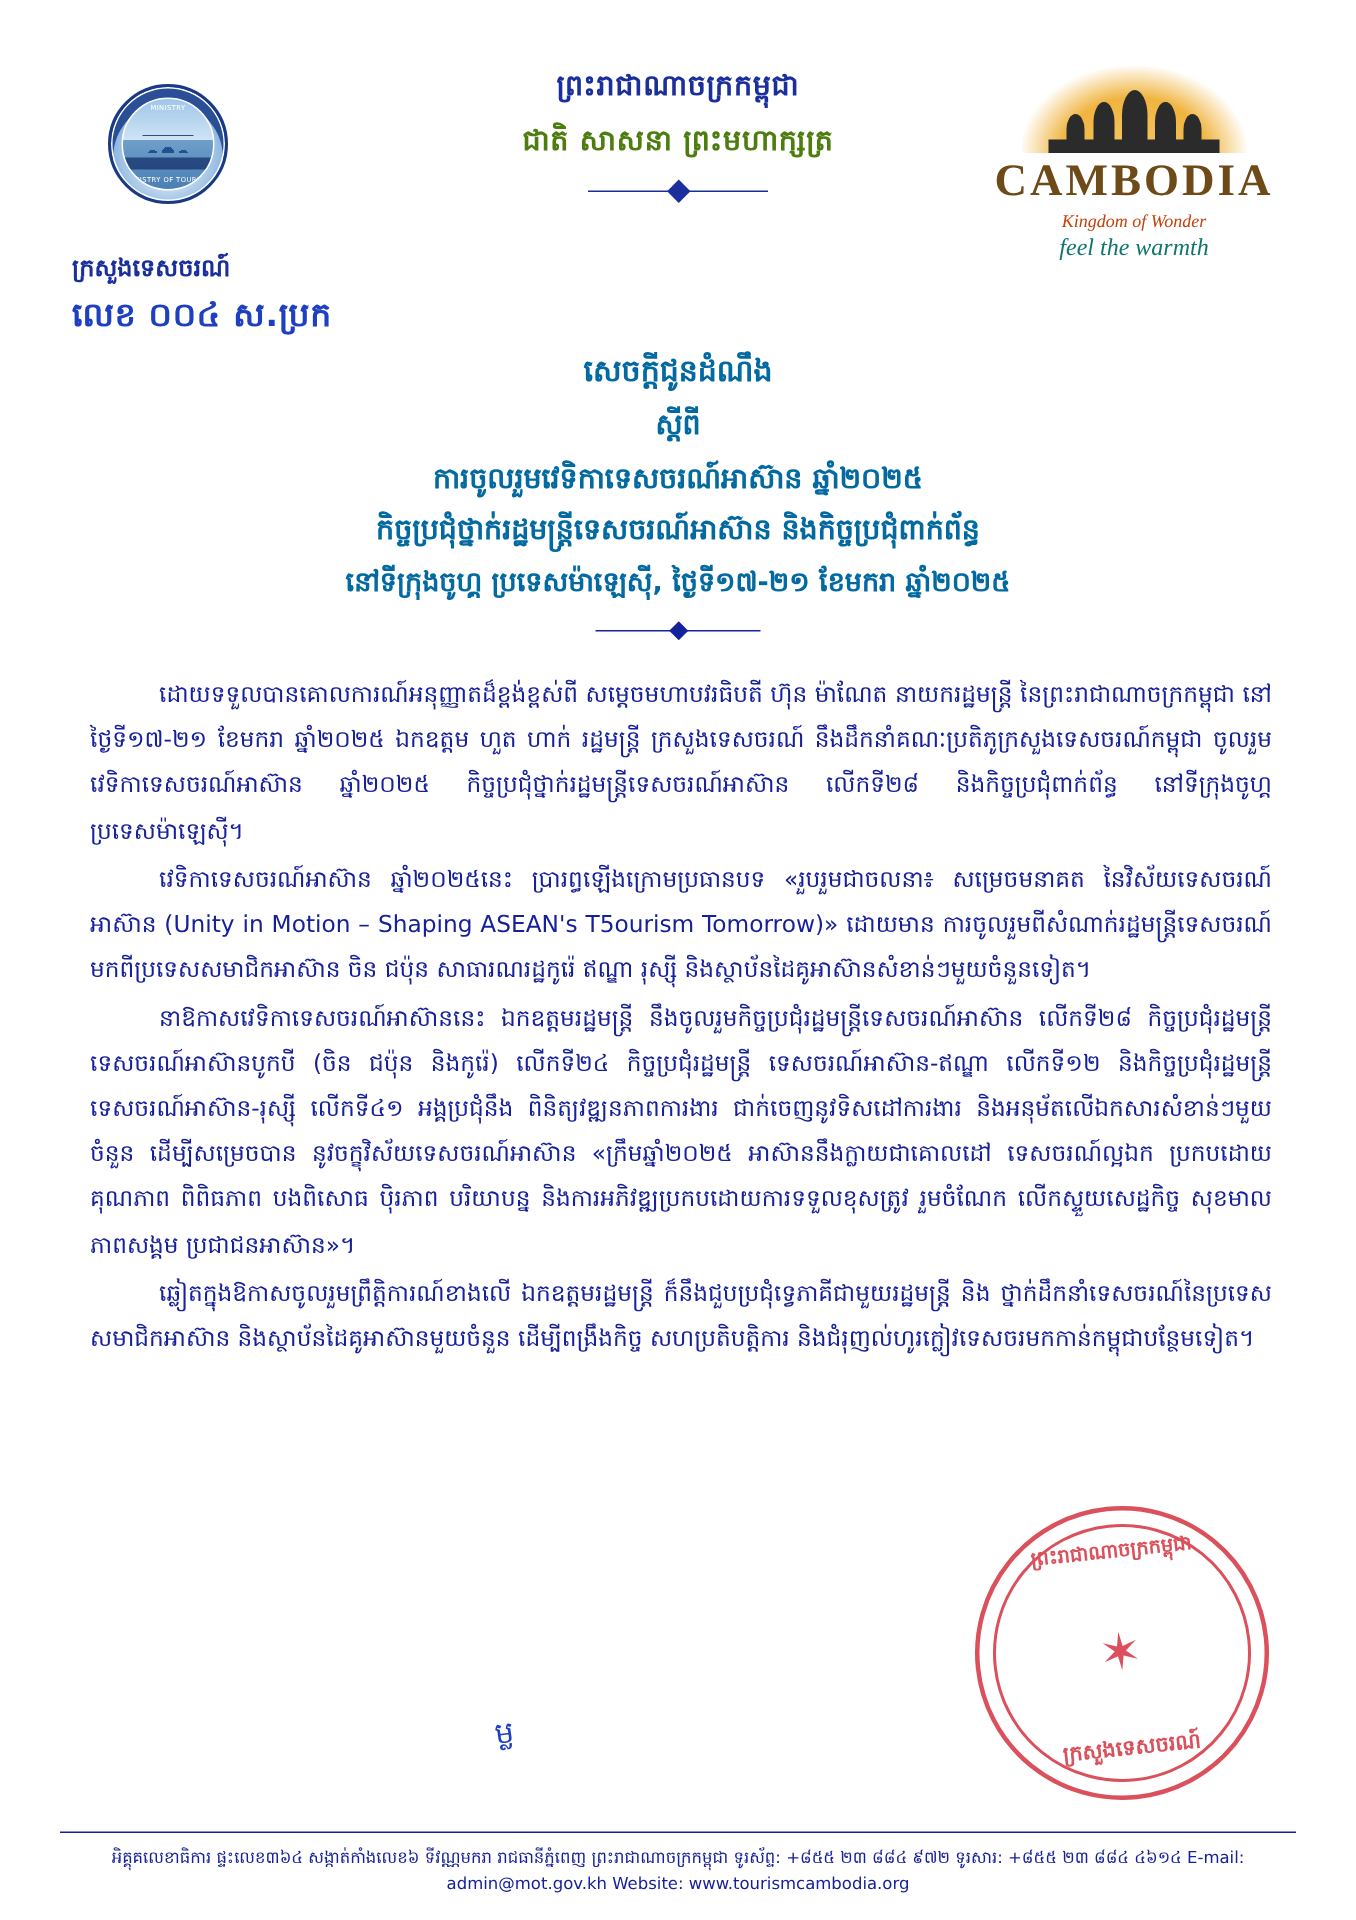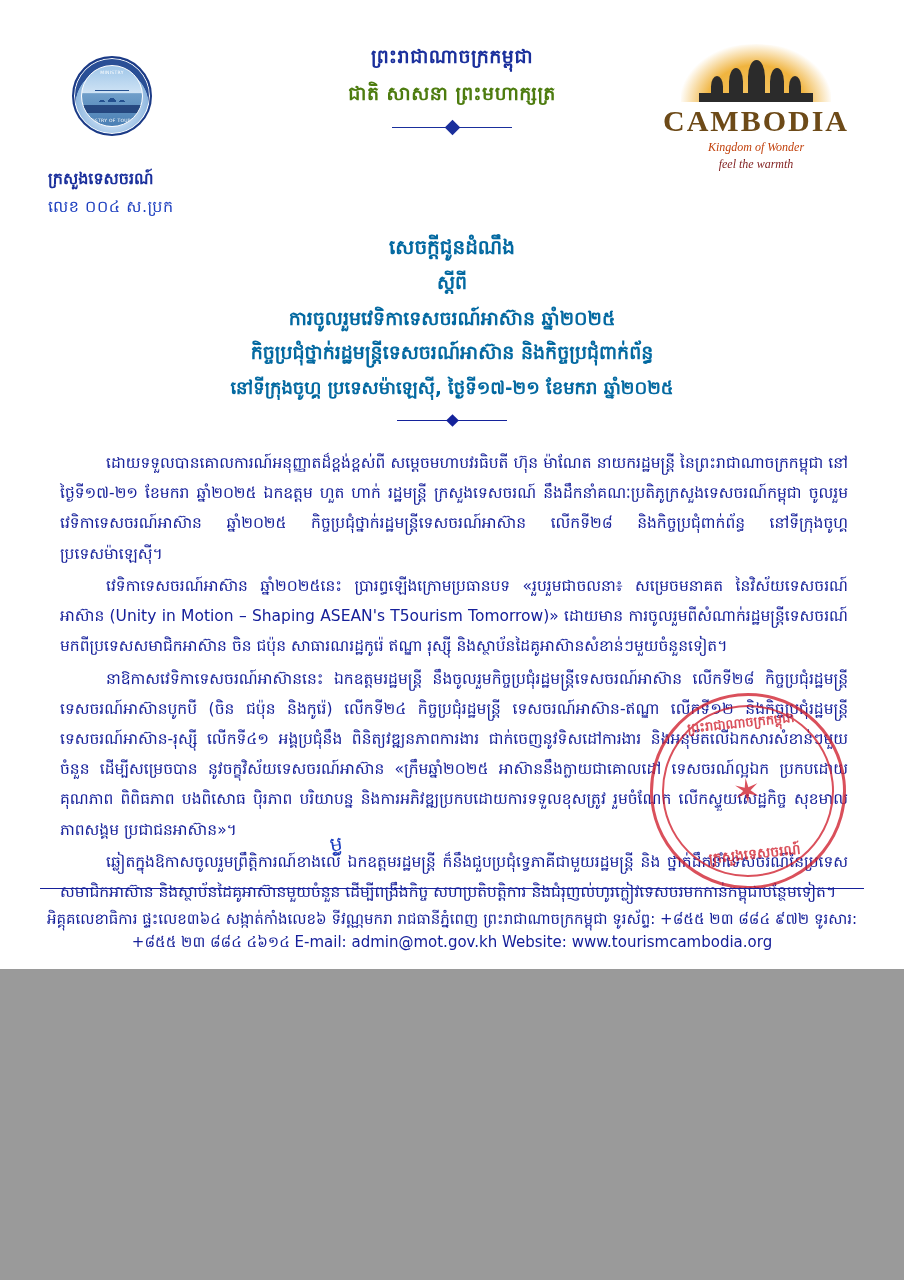--- a/index.html
+++ b/index.html
@@ -6,21 +6,21 @@
     margin: 0;
     padding: 0;
     background: #9a9a9a;
   }
   body {
     font-family: "DejaVu Sans", "Liberation Sans", sans-serif;
   }
   .page {
     position: relative;
     width: 904px;
-    height: 969px;
+    height: 1280px;
     background: #ffffff;
     overflow: hidden;
     box-sizing: border-box;
   }
   .khmer {
     font-family: "DejaVu Sans", "Liberation Sans", sans-serif;
   }
 
   
   .header {
@@ -170,41 +170,41 @@
   .logo-sub {
     font-family: "Liberation Serif", "DejaVu Serif", serif;
     font-style: italic;
     font-size: 12px;
     color: #c2410c;
     margin-top: 2px;
   }
   .logo-sub2 {
     font-family: "Liberation Serif", "DejaVu Serif", serif;
     font-style: italic;
-    font-size: 12px;
-    color: #7f1d1d;
+    font-size: 16px;
+    color: #0f766e;
     margin-top: 2px;
   }
 
   
   .ministry {
     position: absolute;
     left: 48px;
     top: 168px;
     font-size: 16px;
     font-weight: bold;
     color: #1a2f9c;
   }
   .docnum {
     position: absolute;
     left: 48px;
     top: 196px;
-    font-size: 16px;
+    font-size: 22px;
     color: #1d3fc0;
-    font-weight: normal;
+    font-weight: bold;
     letter-spacing: .5px;
   }
   .docnum .handwrite {
     font-family: "DejaVu Serif", serif;
   }
 
   
   .titleblock {
     position: absolute;
     left: 60px;
@@ -307,22 +307,22 @@
     transform: rotate(-8deg);
   }
 
   
   .footer {
     position: absolute;
     left: 40px;
     right: 40px;
     bottom: 16px;
     border-top: 1.5px solid #16209a;
-    padding-top: 19px;
-    font-size: 15px;
+    padding-top: 9px;
+    font-size: 11px;
     color: #16209a;
     text-align: center;
     line-height: 1.5;
   }
 </style>
 </head>
 <body>
 
 <div class="page">
 

